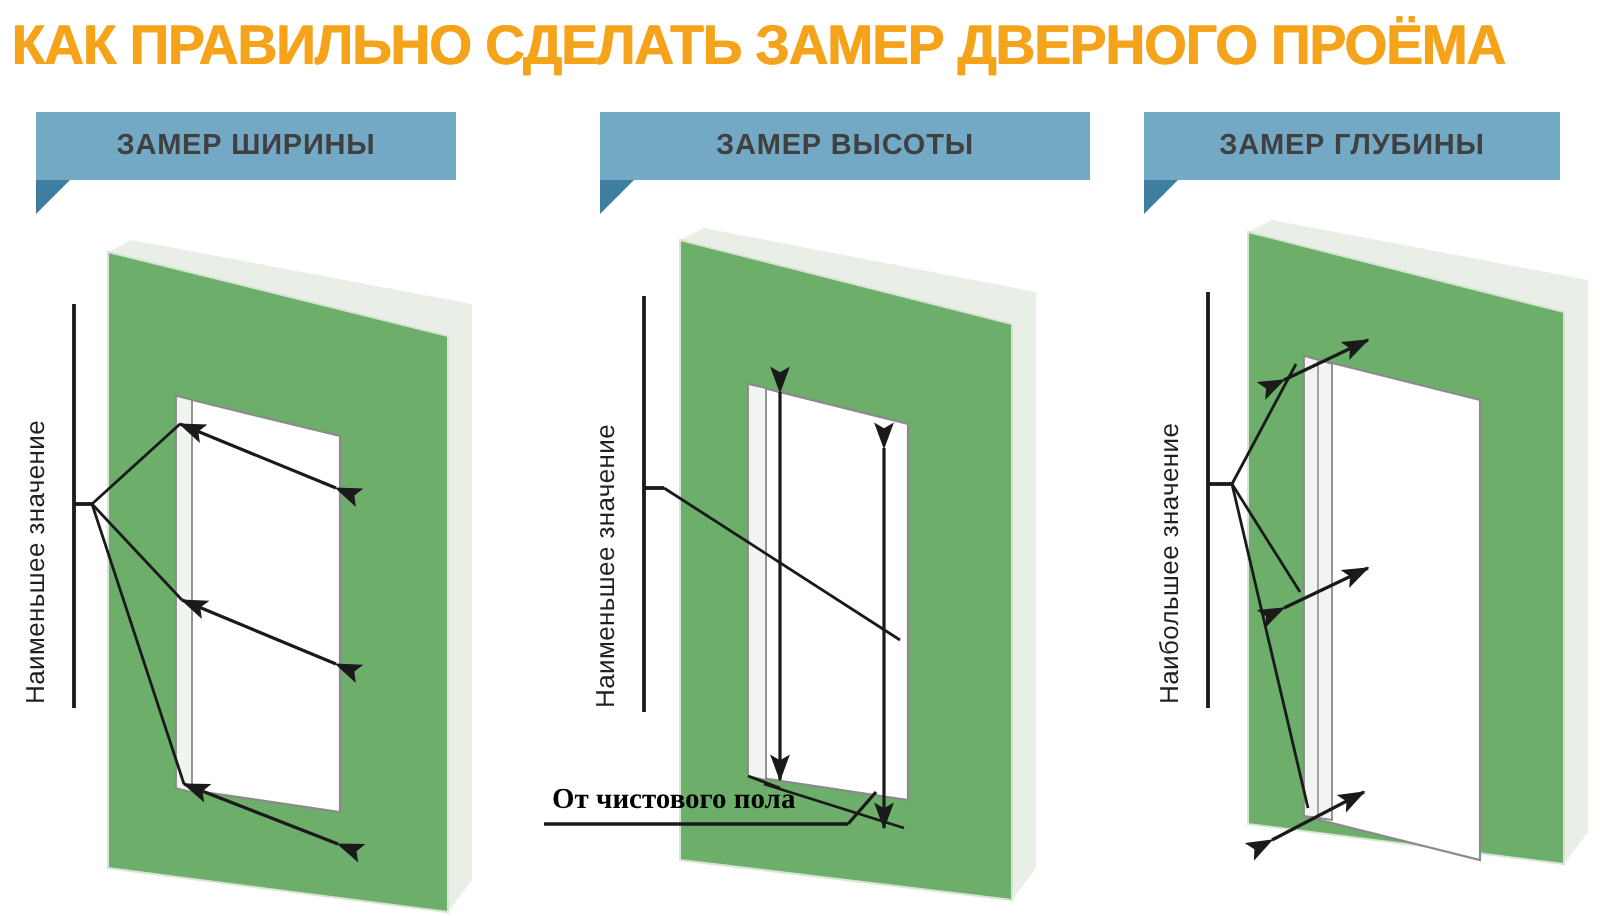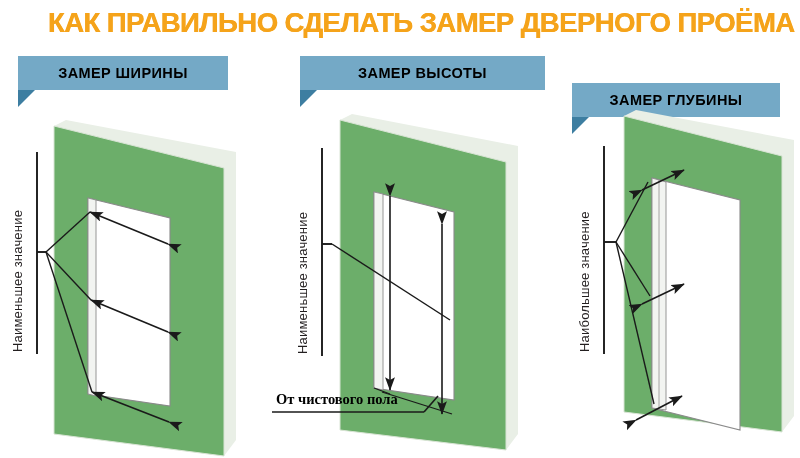--- a/index.html
+++ b/index.html
@@ -17,21 +17,21 @@
 
   
   #title-bar {
     position: absolute;
     left: 0;
     top: 0;
     width: 800px;
     height: 46px;
     display: flex;
     align-items: center;
-    justify-content: flex-end;
+    justify-content: flex-start;
   }
   #page-title {
     font-family: "Liberation Sans", sans-serif;
     font-weight: bold;
     font-size: 28px;
     letter-spacing: -0.6px;
     color: #F5A31A;
     white-space: nowrap;
     transform: scaleX(0.985);
     text-shadow: 0.5px 0 0 #F5A31A;
@@ -47,39 +47,39 @@
     left: 0;
     top: 0;
     width: 100%;
     height: 34px;
     background: #74A9C6;
     display: flex;
     align-items: center;
     justify-content: center;
   }
   .banner-label {
-    color: #000000;
+    color: #404040;
     font-weight: bold;
     font-size: 14.5px;
     letter-spacing: 0.4px;
     white-space: nowrap;
   }
   .banner-fold {
     position: absolute;
     left: 0;
     top: 34px;
     width: 0;
     height: 0;
     border-left: 17px solid #3D7EA1;
     border-bottom: 17px solid transparent;
   }
 
   #banner-width  { left: 18px;  top: 56px; width: 210px; }
   #banner-height { left: 300px; top: 56px; width: 245px; }
-  #banner-depth  { left: 572px; top: 56px; width: 208px; margin-top: 27px; }
+  #banner-depth  { left: 572px; top: 56px; width: 208px; }
 
   
   .panel {
     position: absolute;
     top: 104px;
     width: 268px;
     height: 354px;
   }
   #panel-width  { left: 0px;   }
   #panel-height { left: 266px; }

